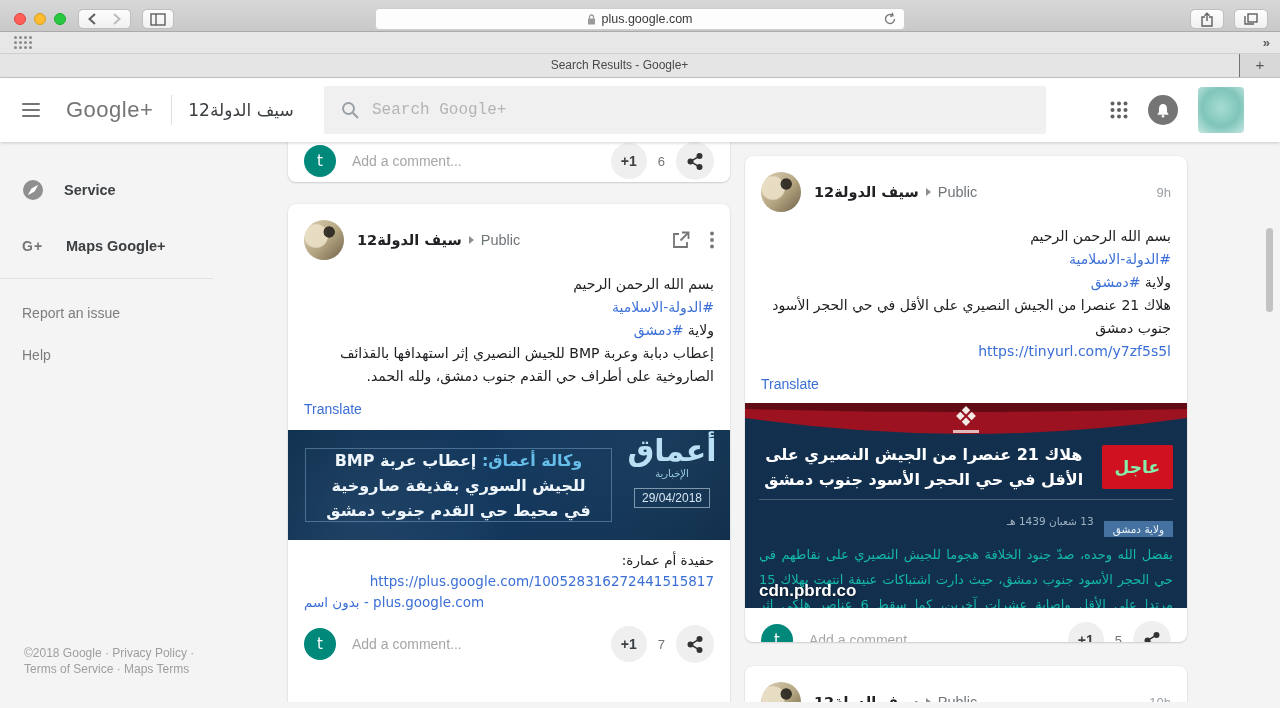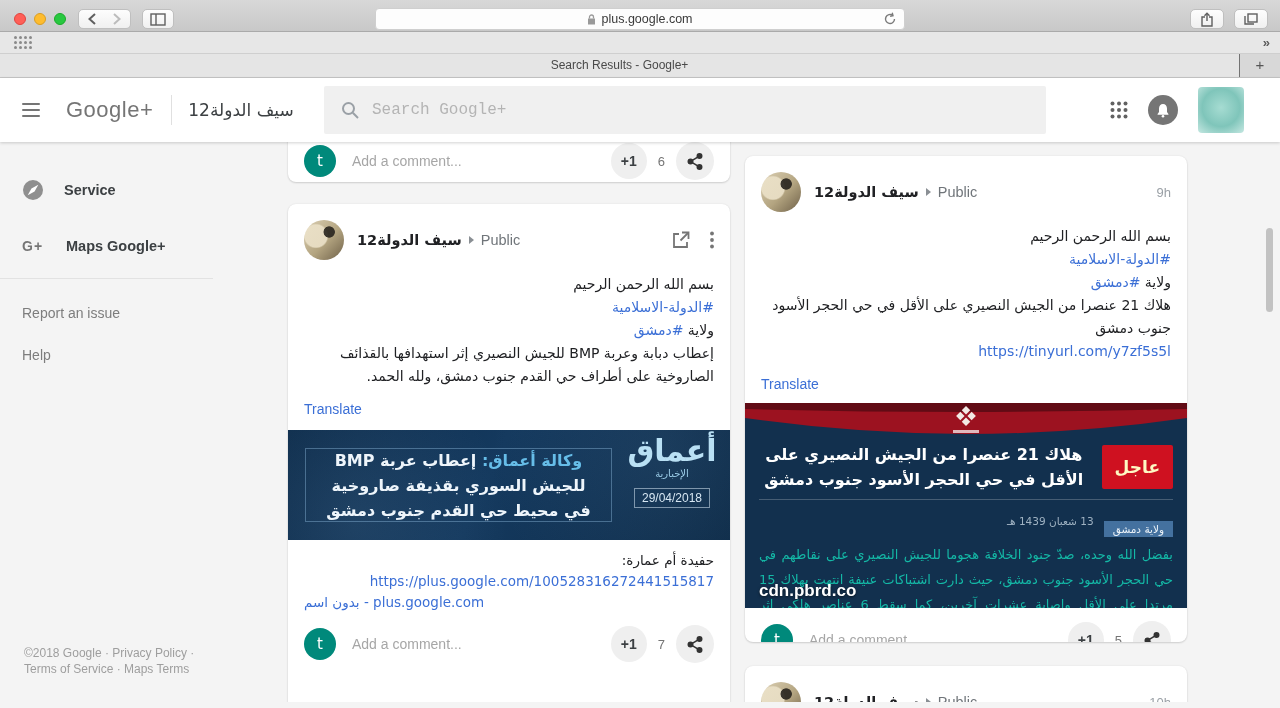--- a/index.html
+++ b/index.html
@@ -106,21 +106,21 @@
   .link-l1 { direction:rtl; text-align:right; color:#202124; }
   .link-l2 { direction:ltr; text-align:left; color:var(--link-blue,#3b6fd6); }
 
   
   .banner-right { margin-top:11px; height:205px; position:relative; overflow:hidden; background:var(--banner-navy,#11304f); }
   .red-band { display:block; }
   .diamond { position:absolute; top:6px; left:50%; transform:translateX(-50%) rotate(45deg); width:14px; height:14px; display:grid; grid-template-columns:1fr 1fr; grid-template-rows:1fr 1fr; gap:1.5px; }
   .diamond i { background:#f2e9e4; }
   .diamond-caption { position:absolute; top:27px; left:50%; transform:translateX(-50%); width:26px; height:3px; background:rgba(255,255,255,.7); }
   .br-headrow { display:flex; direction:rtl; align-items:center; gap:13px; padding:5px 14px 0; }
-  .urgent-badge { background:var(--urgent-red,#cf1120); color:#fef9c3; font-size:17px; font-weight:bold; padding:12px 13px; border-radius:2px; flex:none; }
+  .urgent-badge { background:var(--urgent-red,#cf1120); color:#86efac; font-size:17px; font-weight:bold; padding:12px 13px; border-radius:2px; flex:none; }
   .br-headline { flex:1; text-align:center; color:#fff; font-weight:bold; font-size:16px; line-height:25px; }
   .br-divider { height:1px; background:rgba(255,255,255,.22); margin:7px 14px 0; }
   .br-meta { display:flex; direction:rtl; align-items:center; gap:10px; padding:5px 14px 0; }
   .loc-badge { background:#44719f; color:#eaf1f7; font-size:10.5px; padding:2px 9px;margin-top:16px; }
   .hijri { color:#9fb2c2; font-size:10.5px; direction:rtl; }
   .br-body { padding:5px 14px 0; direction:rtl; text-align:justify; color:#14b8a6; font-size:13px; line-height:25px; }
   .cdn-link { position:absolute; left:14px; bottom:7px; color:#fff; font-weight:bold; font-size:17px; text-shadow:0 1px 3px rgba(0,0,0,.6); }
 
   .scroll-thumb { position:absolute; left:1266px; top:228px; width:7px; height:84px; background:#c2c2c2; border-radius:4px; z-index:40; }
 

